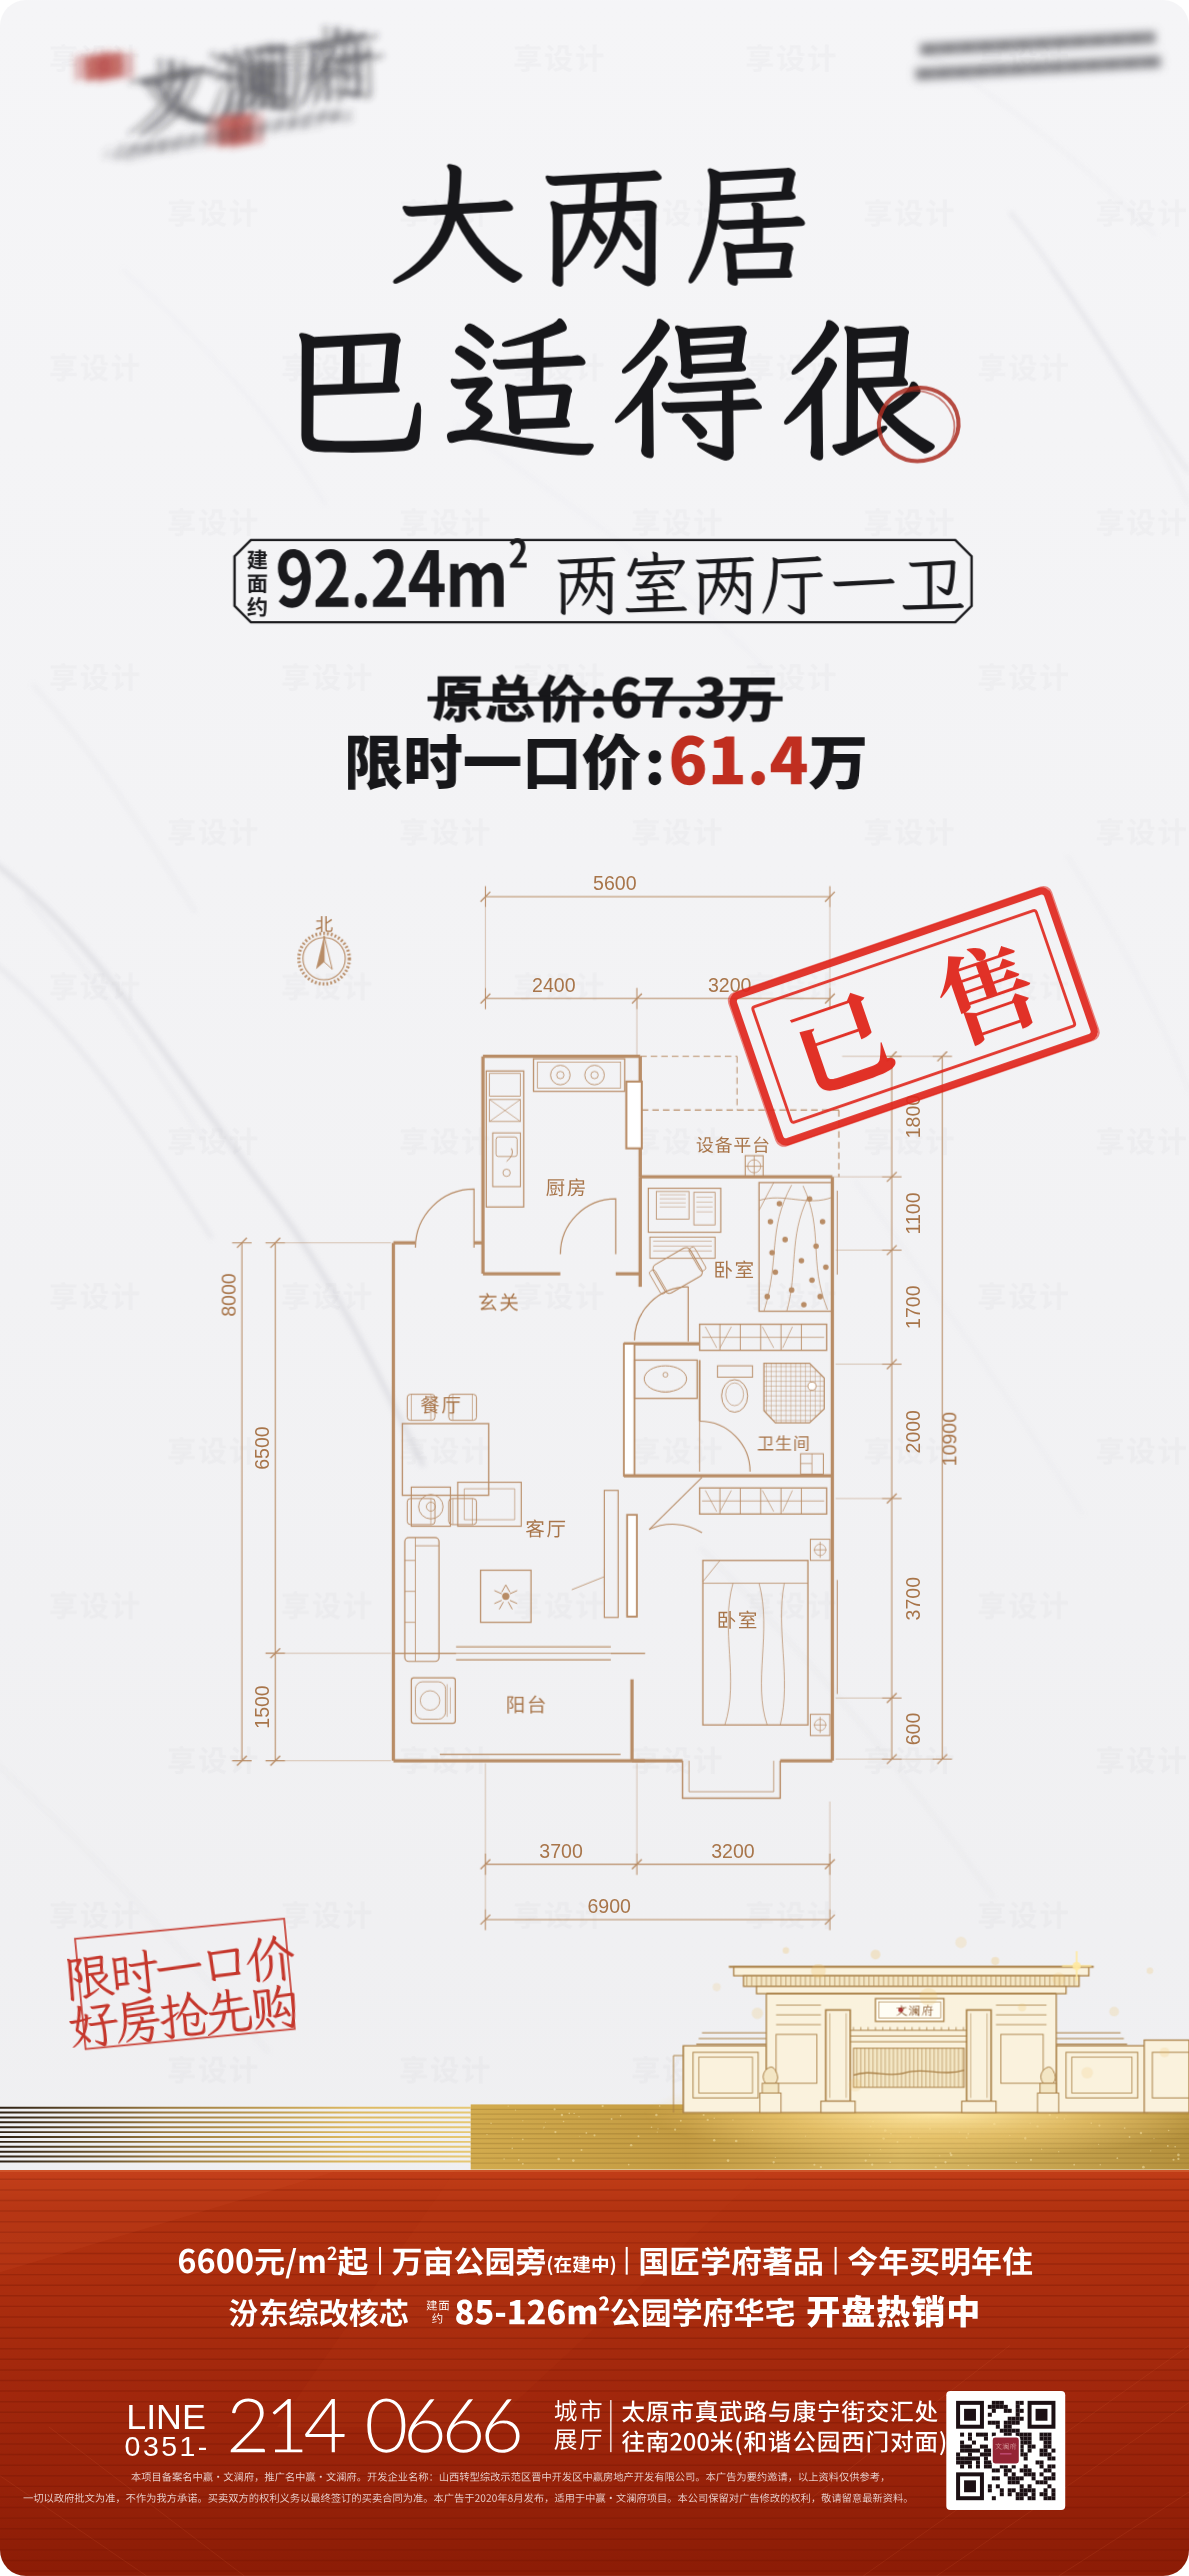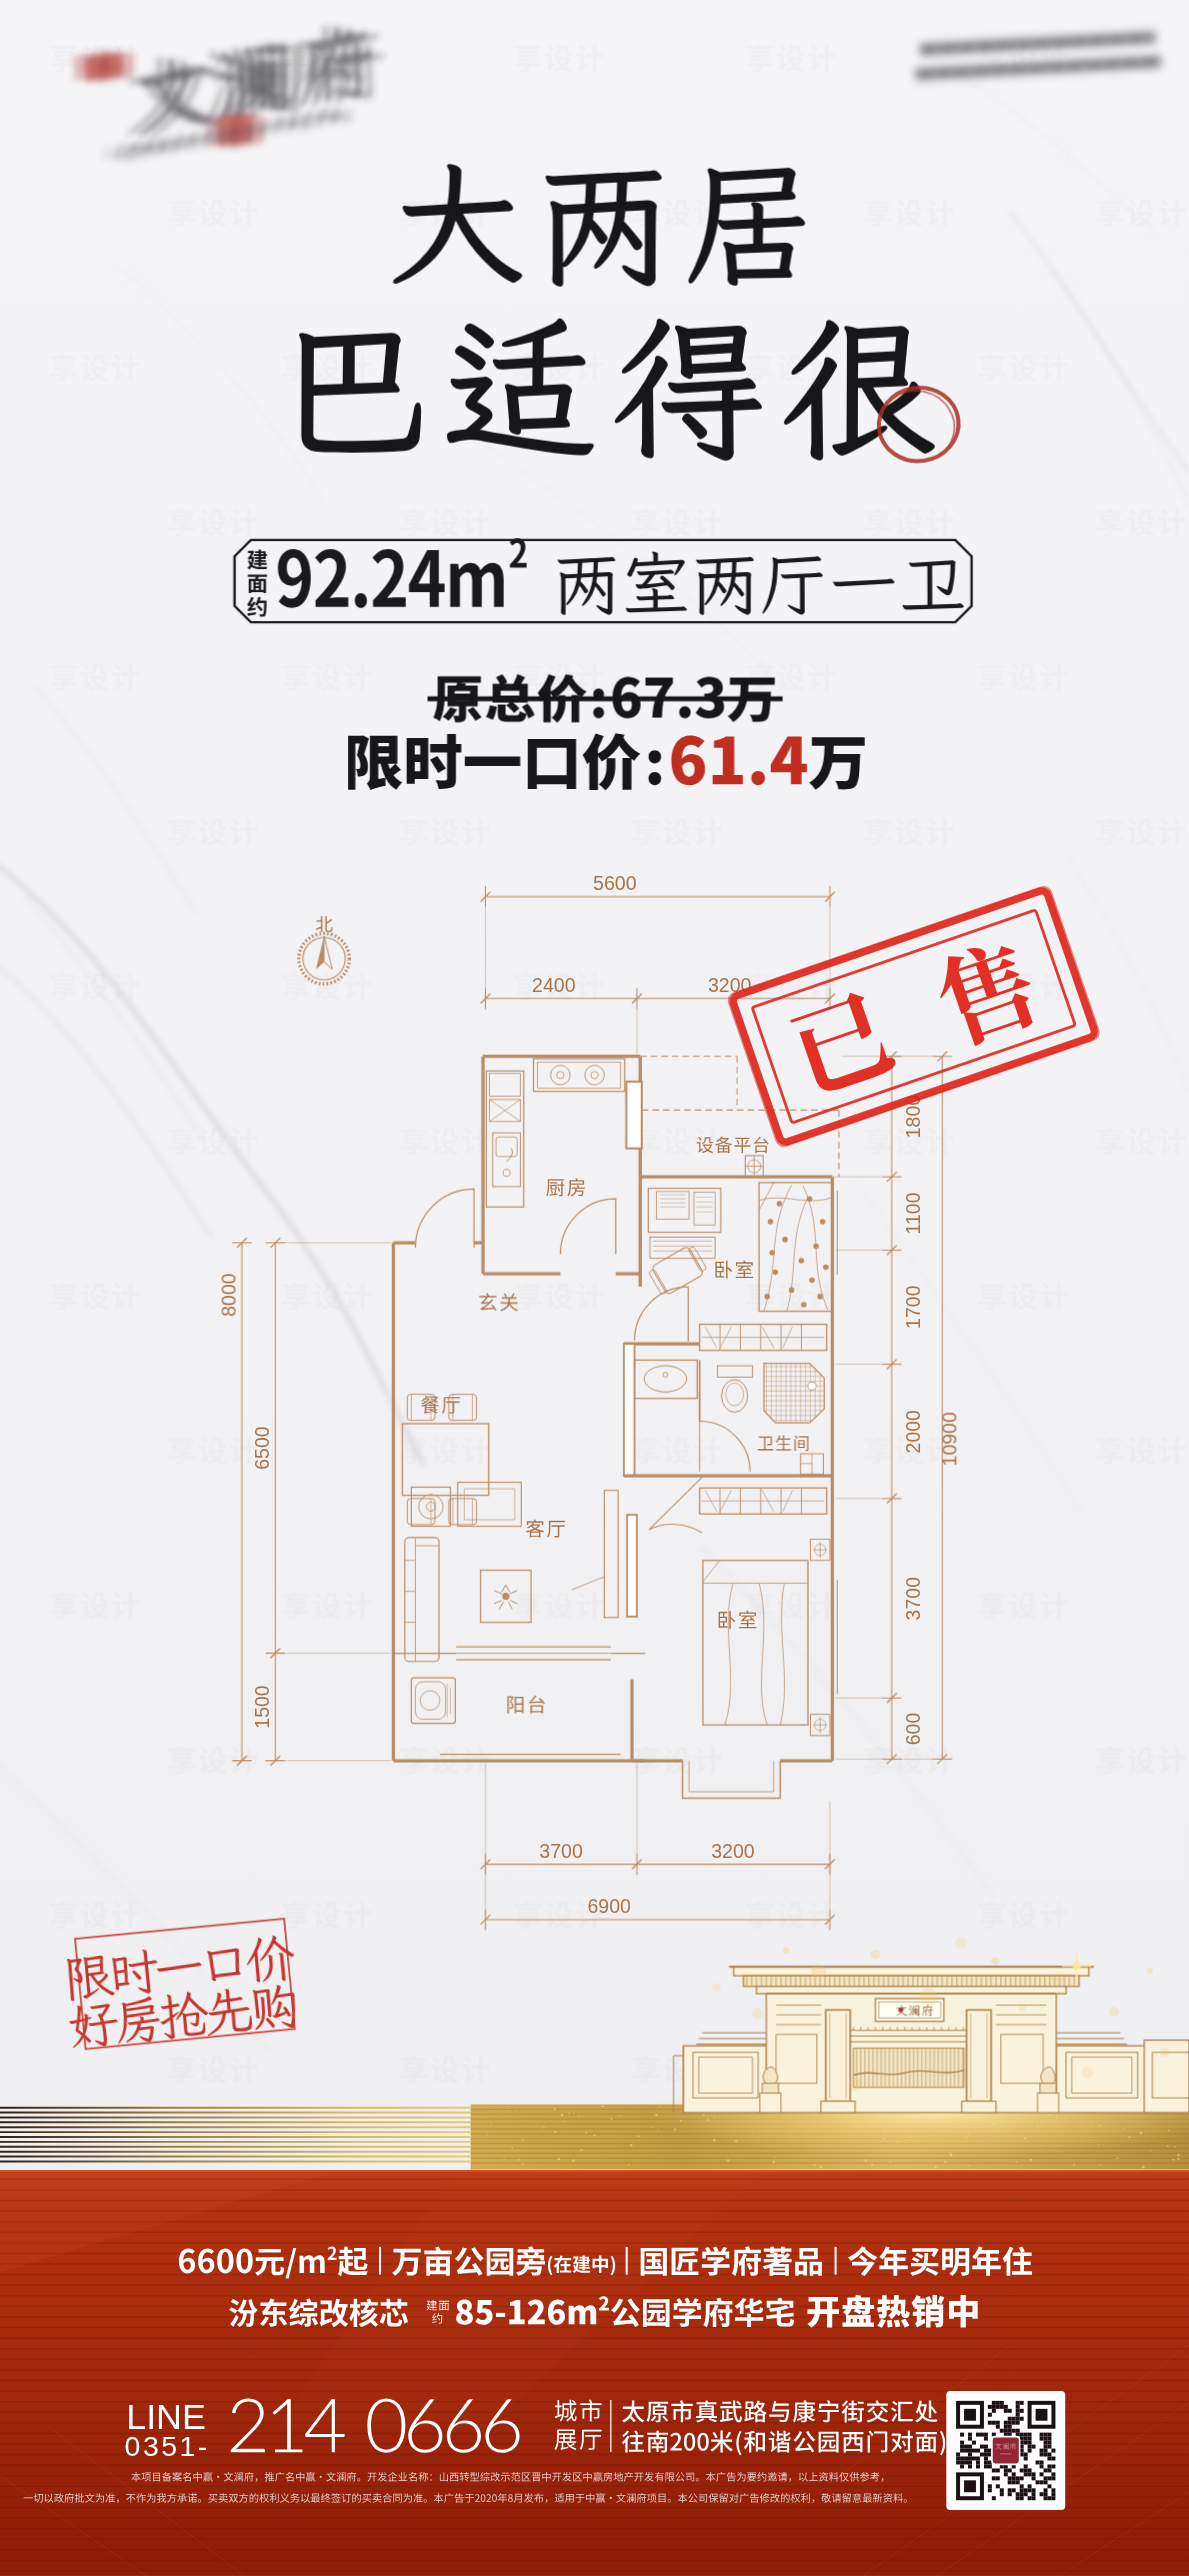--- a/index.html
+++ b/index.html
@@ -1,15 +1,15 @@
 <!DOCTYPE html>
 <html style="font-size:13px"><head><meta charset="utf-8">
 <style>
 html,body{margin:0;padding:0;background:#fff;}
-#page{position:relative;width:1189px;height:2576px;overflow:hidden;font-family:"Liberation Sans",sans-serif;}
+#page{position:relative;width:1189px;height:2576px;overflow:hidden;font-family:"Liberation Sans",sans-serif;border-radius:26px;}
 </style></head>
 <body>
 <div id="page">
 <svg width="1189" height="2576" viewBox="0 0 1460 3163">
 <defs>
 
 <linearGradient id="bgG" x1="0" y1="0" x2="0" y2="1">
  <stop offset="0" stop-color="#f5f5f7"></stop>
           <stop offset=".5" stop-color="#f2f2f4"></stop>
           <stop offset="1" stop-color="#eeeef0"></stop>

